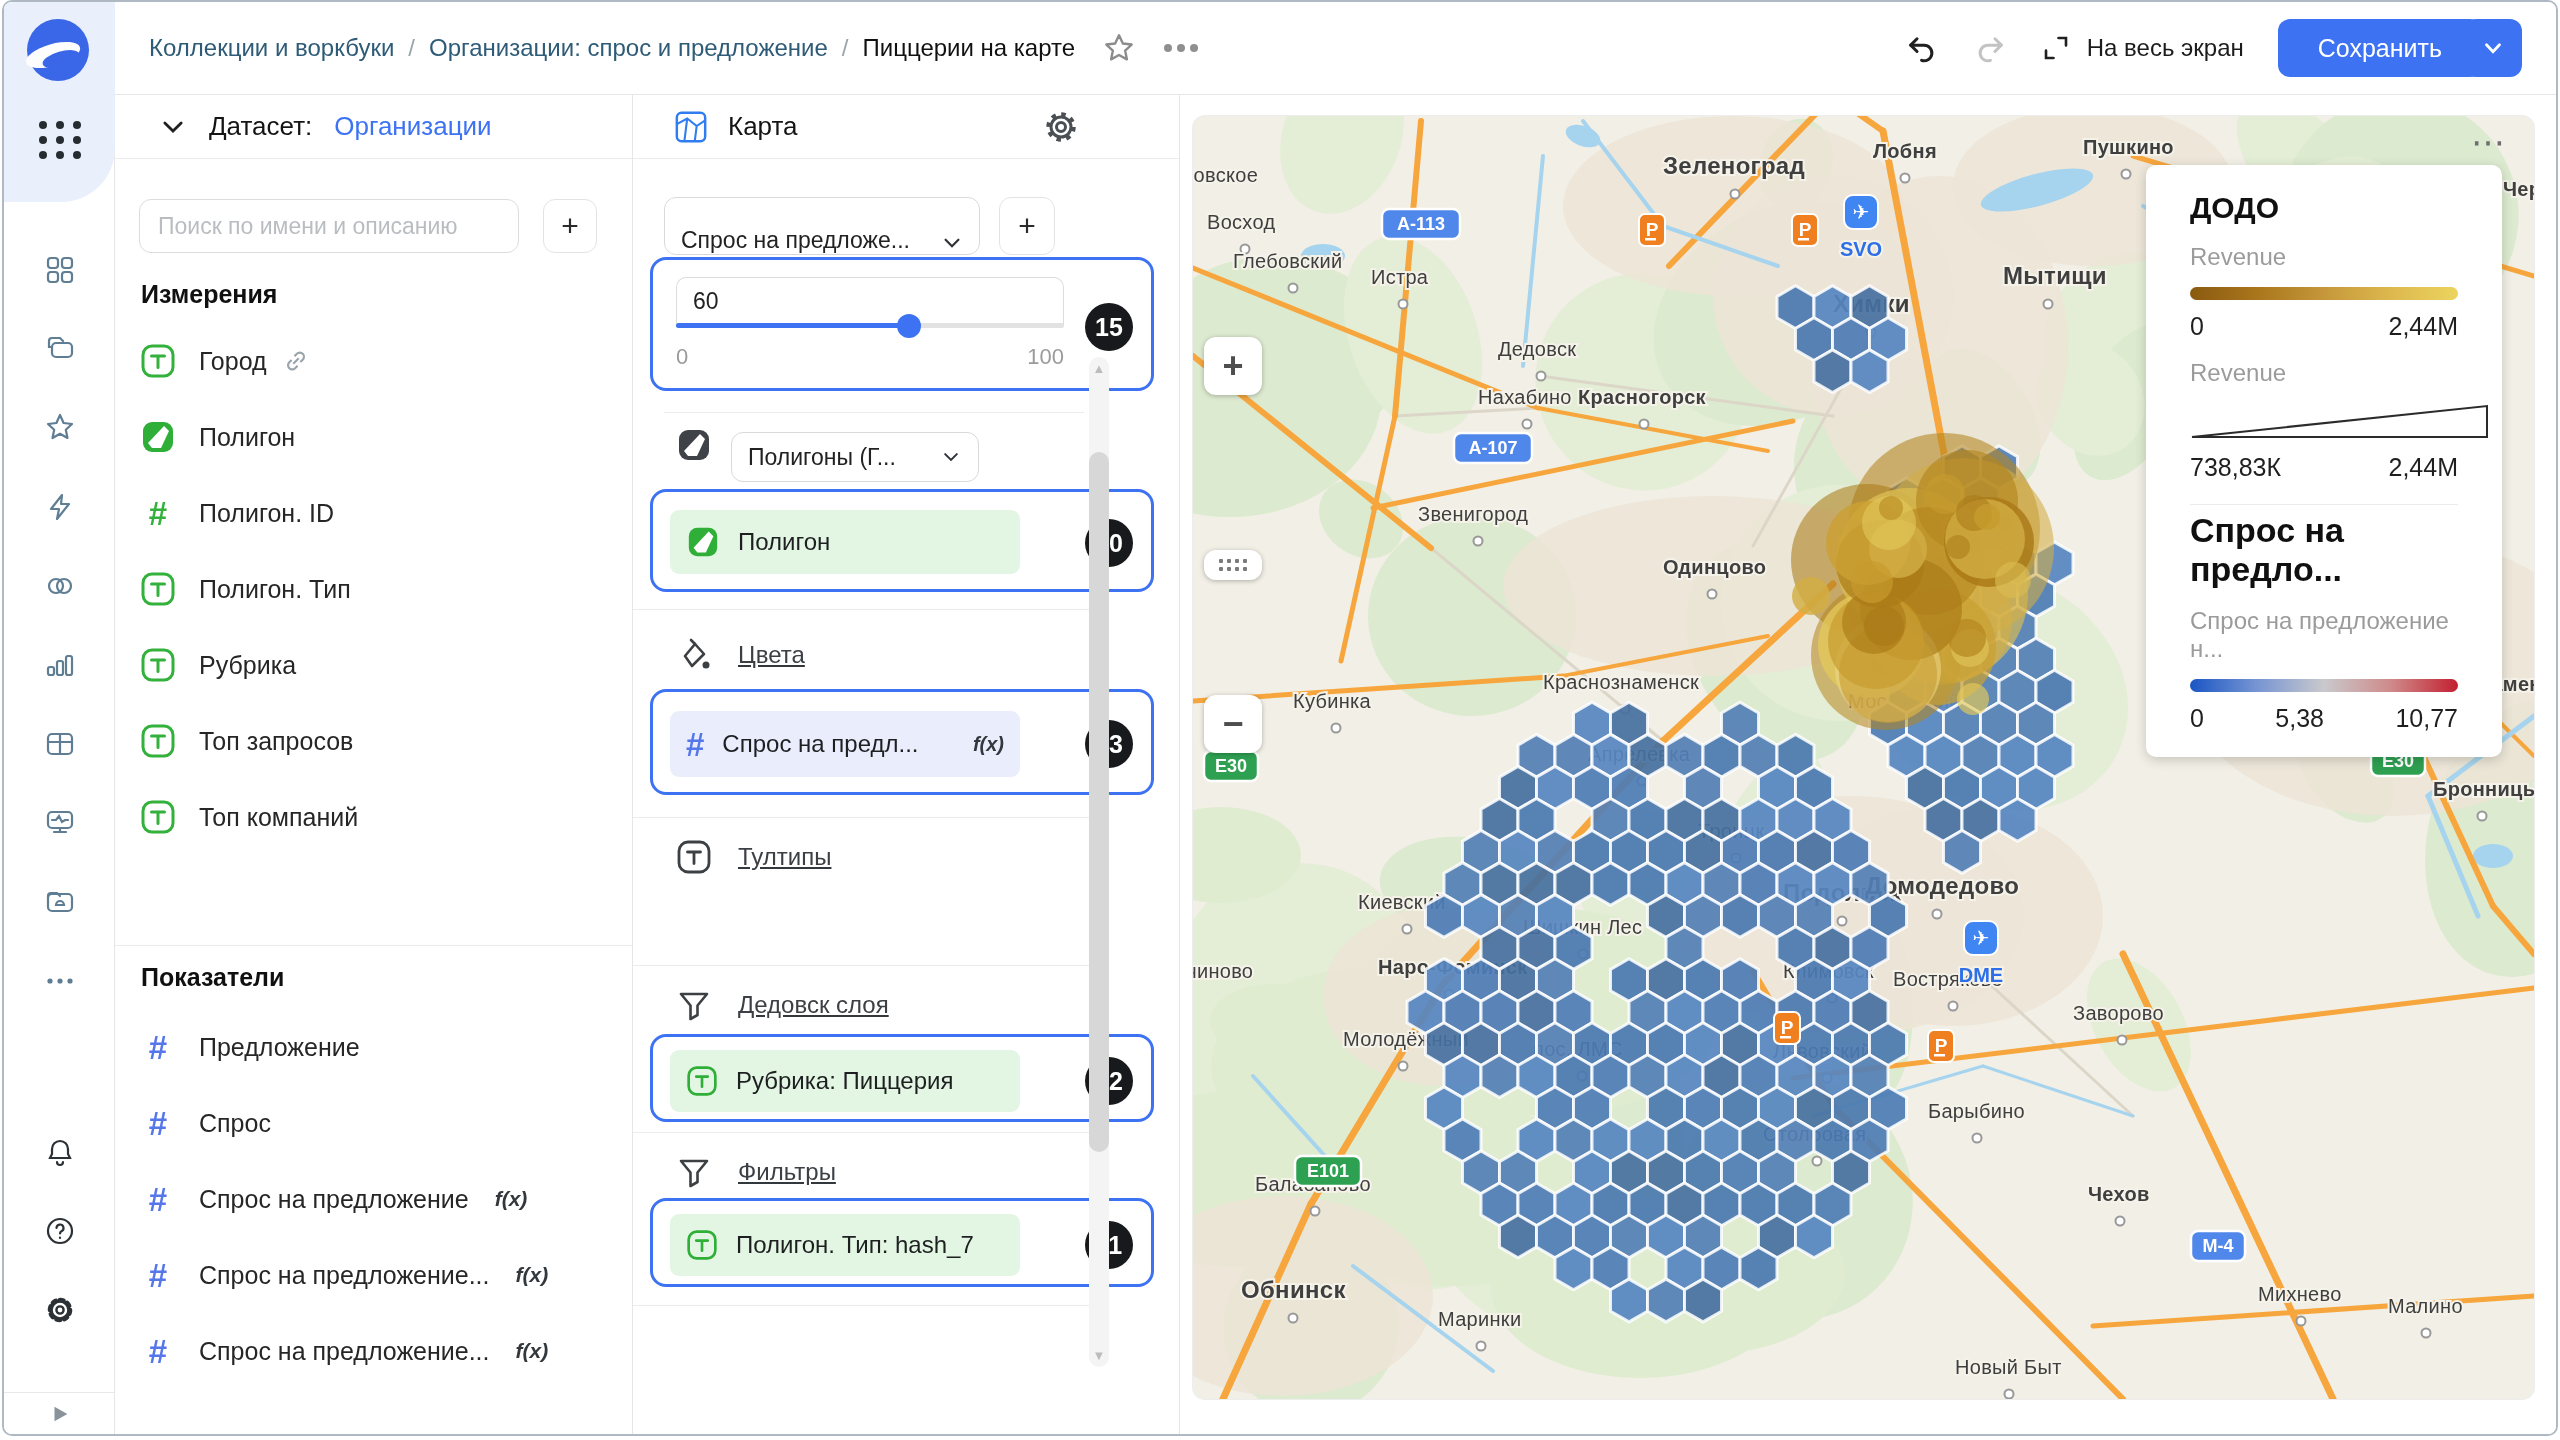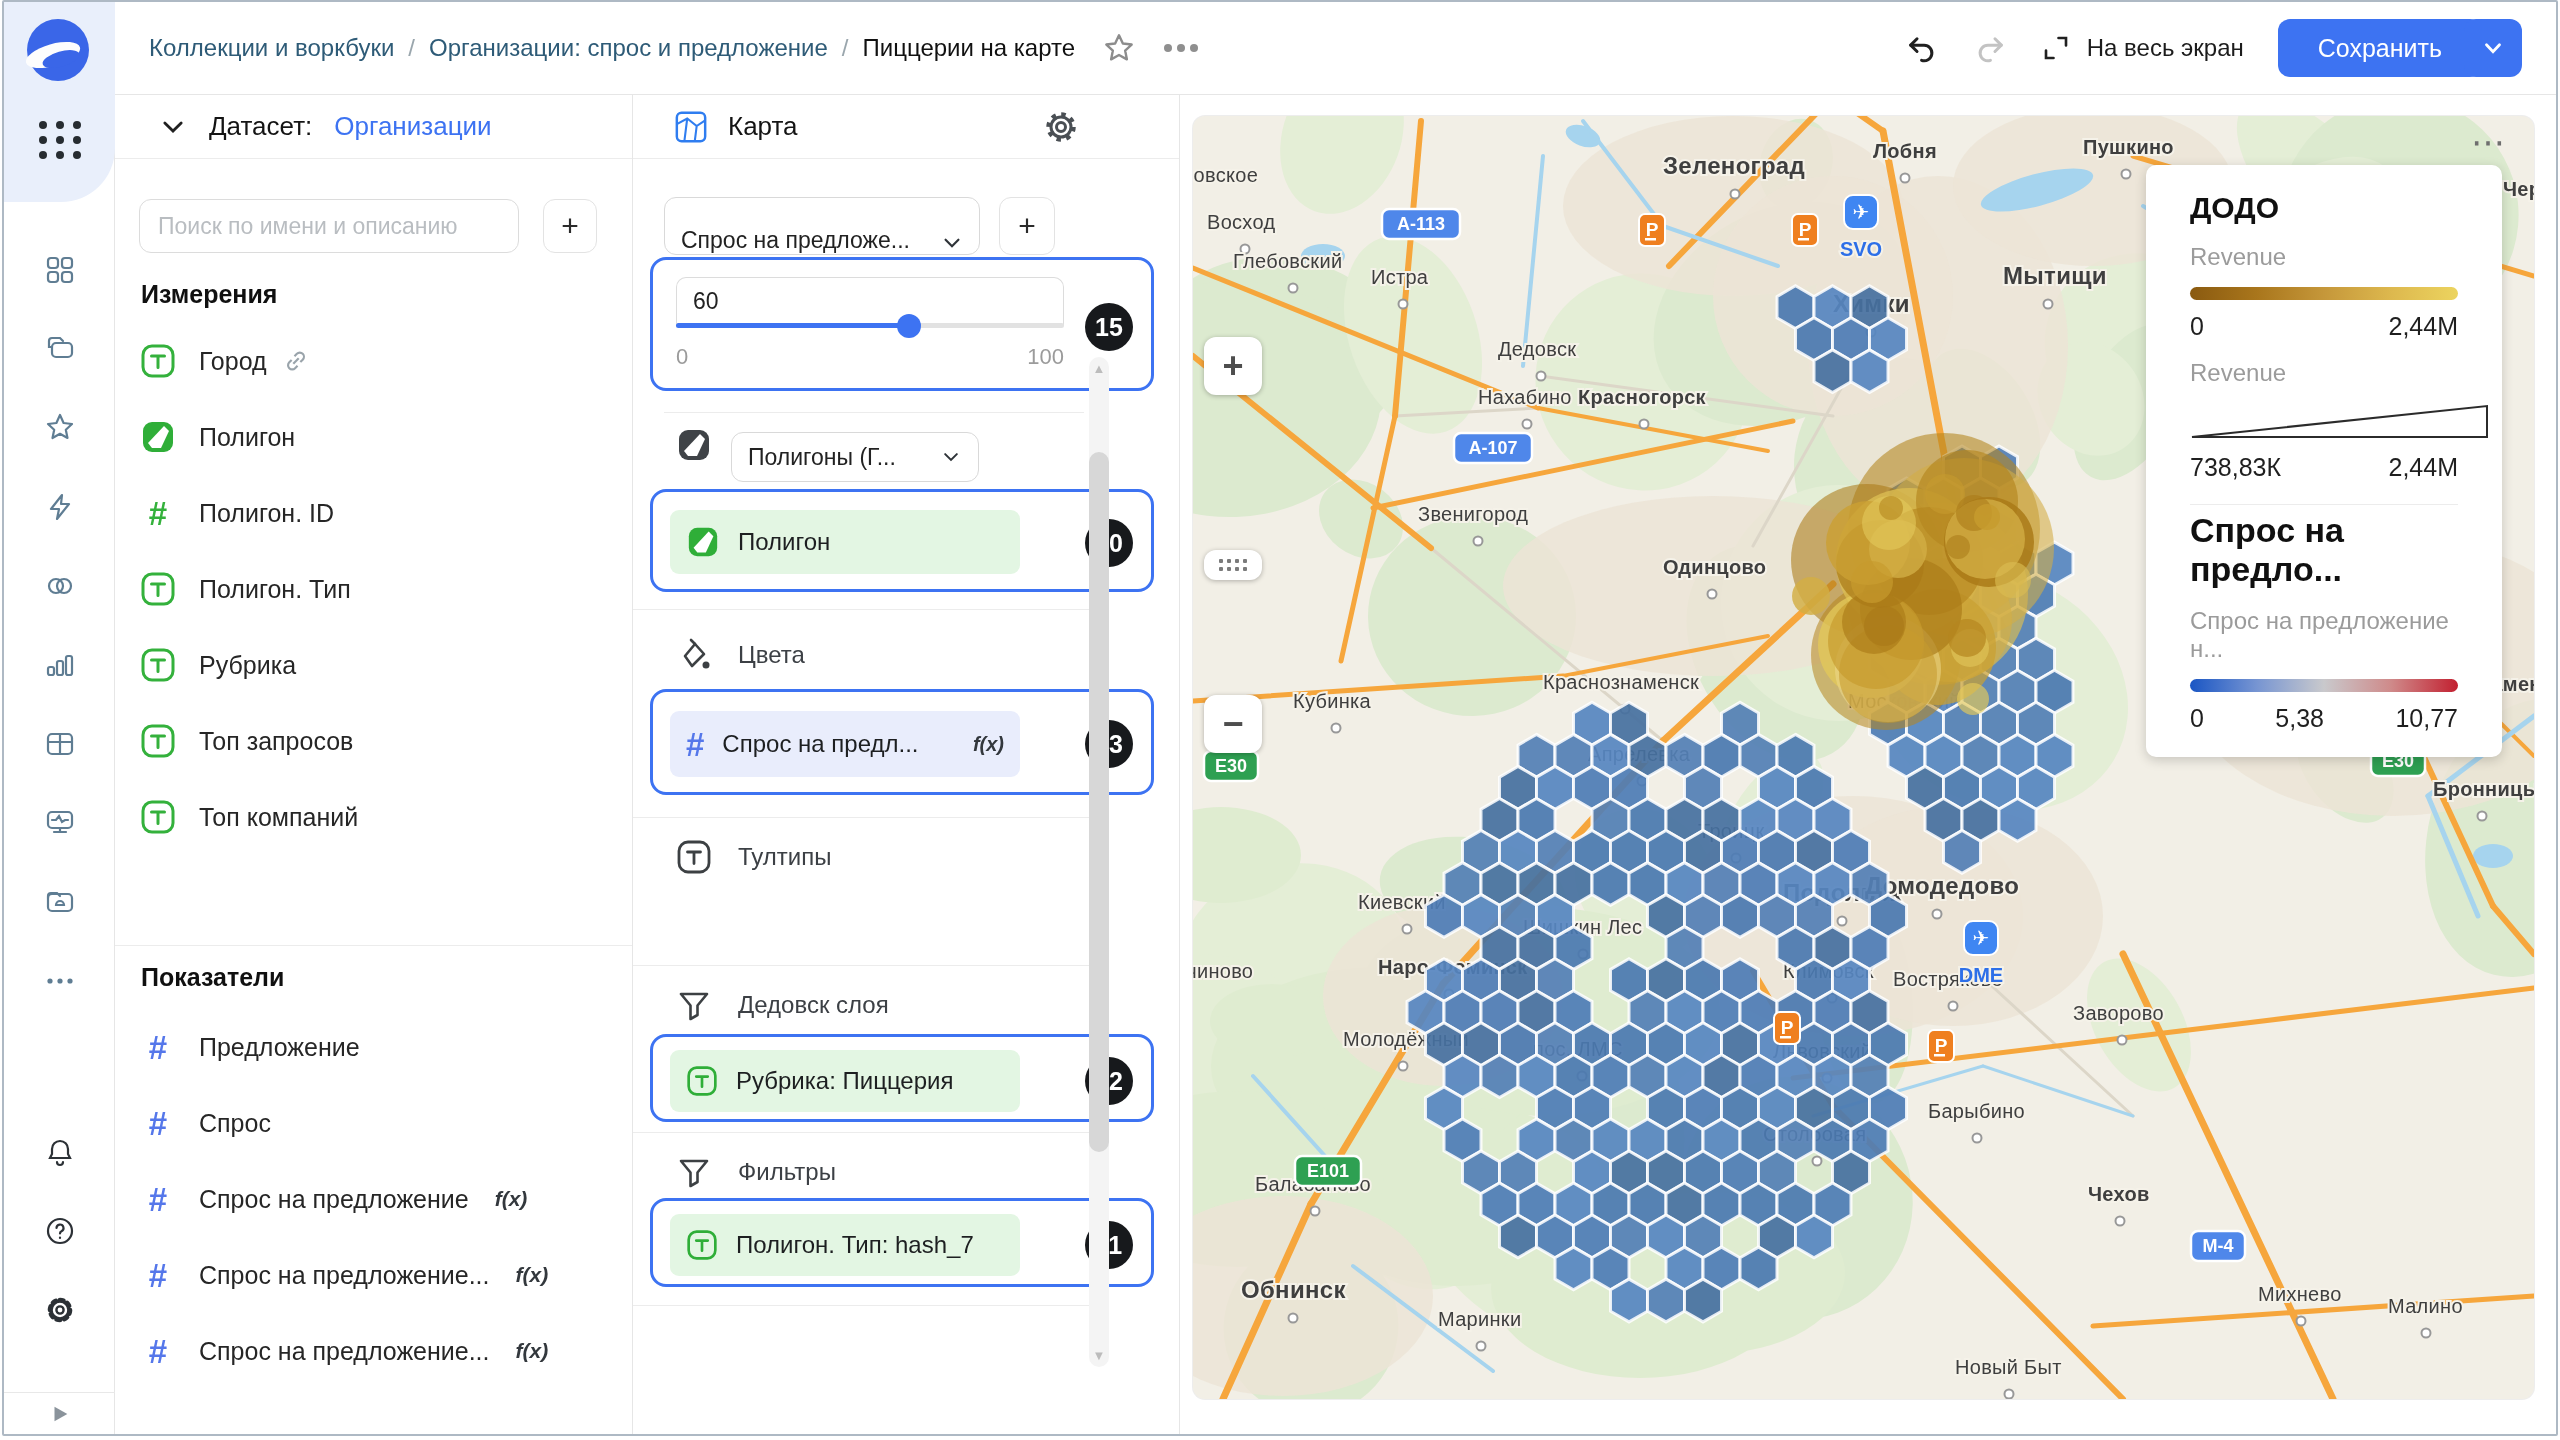--- a/index.html
+++ b/index.html
@@ -1,17 +1,17 @@
 <!DOCTYPE html>
 <html><head>
 <meta charset="utf-8">
 <style>
   html,body{margin:0;padding:0;background:#fff;font-family:"Liberation Sans",sans-serif;}
   *{box-sizing:border-box;}
-  .app{position:relative;width:2556px;height:1436px;margin:0 auto;border:2px solid #aeb9c4;border-radius:2px;overflow:hidden;background:#fff;}
+  .app{position:relative;width:2556px;height:1436px;margin:0 auto;border:2px solid #aeb9c4;border-radius:10px;overflow:hidden;background:#fff;}
   
   .rail{position:absolute;left:0;top:0;width:111px;height:100%;background:#fff;border-right:1px solid #e6e6e6;z-index:40;}
   .rail-top{position:absolute;left:0;top:0;width:111px;height:200px;background:#e9effb;border-bottom-right-radius:54px;}
   .logo{position:absolute;left:22px;top:16px;width:64px;height:64px;}
   .rail-grid{position:absolute;left:34px;top:116px;width:44px;height:44px;display:grid;grid-template-columns:repeat(3,1fr);gap:7px;align-content:center;justify-items:center;}
   .rail-grid i{width:8px;height:8px;border-radius:50%;background:#272c31;}
   .rail-items{position:absolute;left:0;top:236px;width:111px;display:flex;flex-direction:column;align-items:center;}
   .rail-item{width:64px;height:64px;margin-bottom:15px;display:flex;align-items:center;justify-content:center;color:#5f7d93;cursor:pointer;}
   .rail-item.dark{color:#2c3136;}
   .rail-item svg{width:32px;height:32px;}
@@ -57,21 +57,21 @@
   .dropdown svg{flex:0 0 22px;margin-left:8px;color:#2e3338;}
   .sq-btn{position:absolute;border:1px solid #e3e3e3;border-radius:12px;display:flex;align-items:center;justify-content:center;font-size:30px;color:#2b2b2b;cursor:pointer;background:#fff;}
   .annot{position:absolute;border:3px solid #3d73f2;border-radius:16px;background:#fff;}
   .badge{position:absolute;width:48px;height:48px;border-radius:50%;background:#17191c;color:#fff;font-size:25px;font-weight:bold;display:flex;align-items:center;justify-content:center;}
   .num-input{position:absolute;border:1px solid #dcdcdc;border-radius:10px 10px 0 0;border-bottom:none;font-size:23px;color:#222;padding:0 16px;outline:none;}
   .slider-track{position:absolute;height:5px;background:#e2e2e2;border-radius:3px;}
   .slider-fill{position:absolute;height:5px;background:#3d73f2;border-radius:3px;}
   .slider-knob{position:absolute;width:24px;height:24px;border-radius:50%;background:#3d73f2;cursor:pointer;}
   .slider-minmax{position:absolute;display:flex;justify-content:space-between;font-size:22px;color:#9b9b9b;}
   .cp-div{position:absolute;height:1px;background:#ececec;}
-  .cp-sec{position:absolute;display:flex;align-items:center;gap:26px;color:#33383d;}
+  .cp-sec{position:absolute;display:flex;align-items:center;gap:26px;color:#33383d;text-decoration:underline;}
   .cp-sec .s-lbl{font-size:24px;color:#3c4045;}
   .cp-sec svg{width:36px;height:36px;}
   .chip{position:absolute;border-radius:9px;display:flex;align-items:center;padding:0 16px;gap:18px;font-size:24px;color:#1d1f21;cursor:grab;}
   .chip.green{background:#e3f6e3;}
   .chip.blue{background:#e9edfc;}
   .chip .cfx{font-size:20px;font-weight:bold;font-style:italic;color:#33383d;}
   .cp-scroll{position:absolute;left:456px;top:262px;width:20px;height:1010px;background:#f4f4f4;border-radius:10px;cursor:pointer;}
   .cp-thumb{position:absolute;left:0;width:20px;top:95px;height:700px;background:#d7d7d7;border-radius:10px;}
   .cp-arrow{position:absolute;left:0;width:20px;text-align:center;font-size:13px;color:#bcbcbc;}
   

